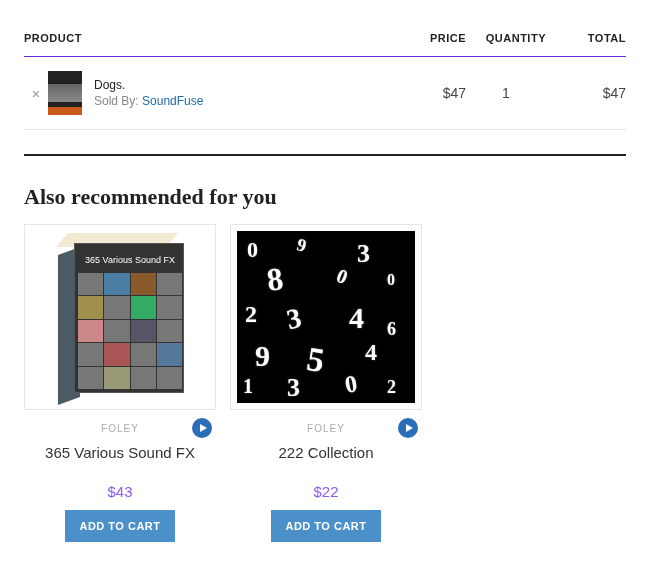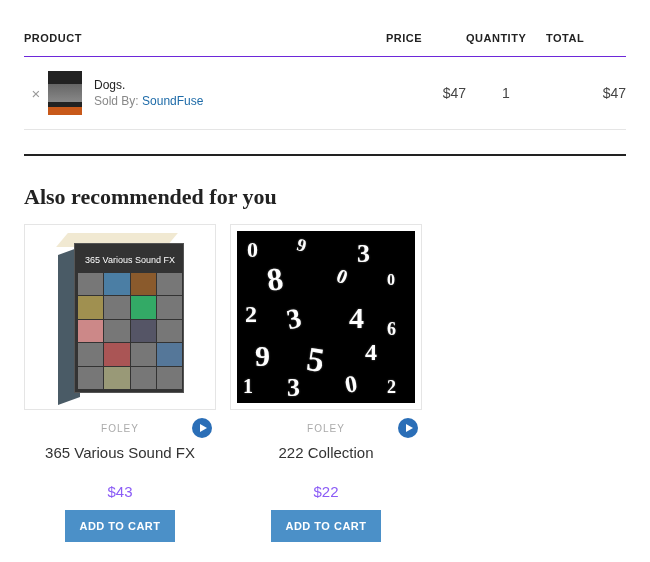--- a/index.html
+++ b/index.html
@@ -1,21 +1,21 @@
 <!DOCTYPE html>
 <html><head>
 <meta charset="utf-8">
 <style>
   * { box-sizing: border-box; margin: 0; padding: 0; }
   body { font-family: Arial, Helvetica, sans-serif; background: #fff; color: #333; padding: 24px; width: 650px; }
   
   .cart-table { width: 100%; border-collapse: collapse; }
   .cart-table th { text-align: left; font-size: 11px; font-weight: bold; color: #222; letter-spacing: 0.5px; padding: 8px 0 12px; border-bottom: 1px solid #6d28d9; }
-  .cart-table th.price, .cart-table th.total { text-align: left; }
-  .cart-table th.qty { text-align: left; }
+  .cart-table th.price, .cart-table th.total { text-align: right; }
+  .cart-table th.qty { text-align: right; }
   .cart-row td { padding: 14px 0; border-bottom: 1px solid #e5e5e5; font-size: 13px; vertical-align: middle; }
   
   .remove-cell { width: 24px; text-align: center; }
   .remove-x { color: #999; font-size: 15px; cursor: pointer; }
   
   .thumb-cell { width: 46px; }
   .thumb { width: 34px; height: 44px; background: #222; position: relative; }
   .thumb::before { content: ""; position: absolute; top: 30%; left: 0; right: 0; height: 40%; background: linear-gradient(#666,#888); }
   .thumb::after { content: ""; position: absolute; bottom: 0; left: 0; right: 0; height: 18%; background: #c8591a; }
   

